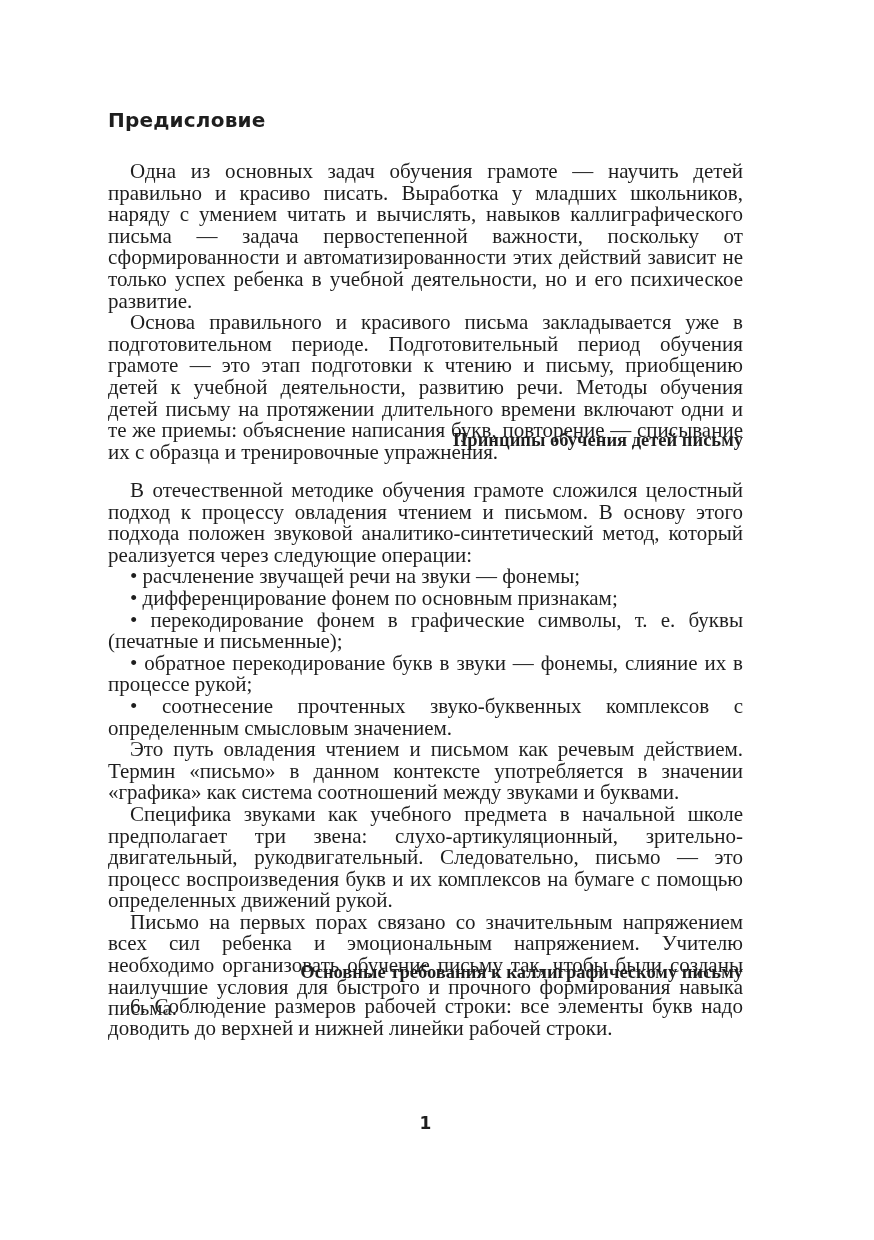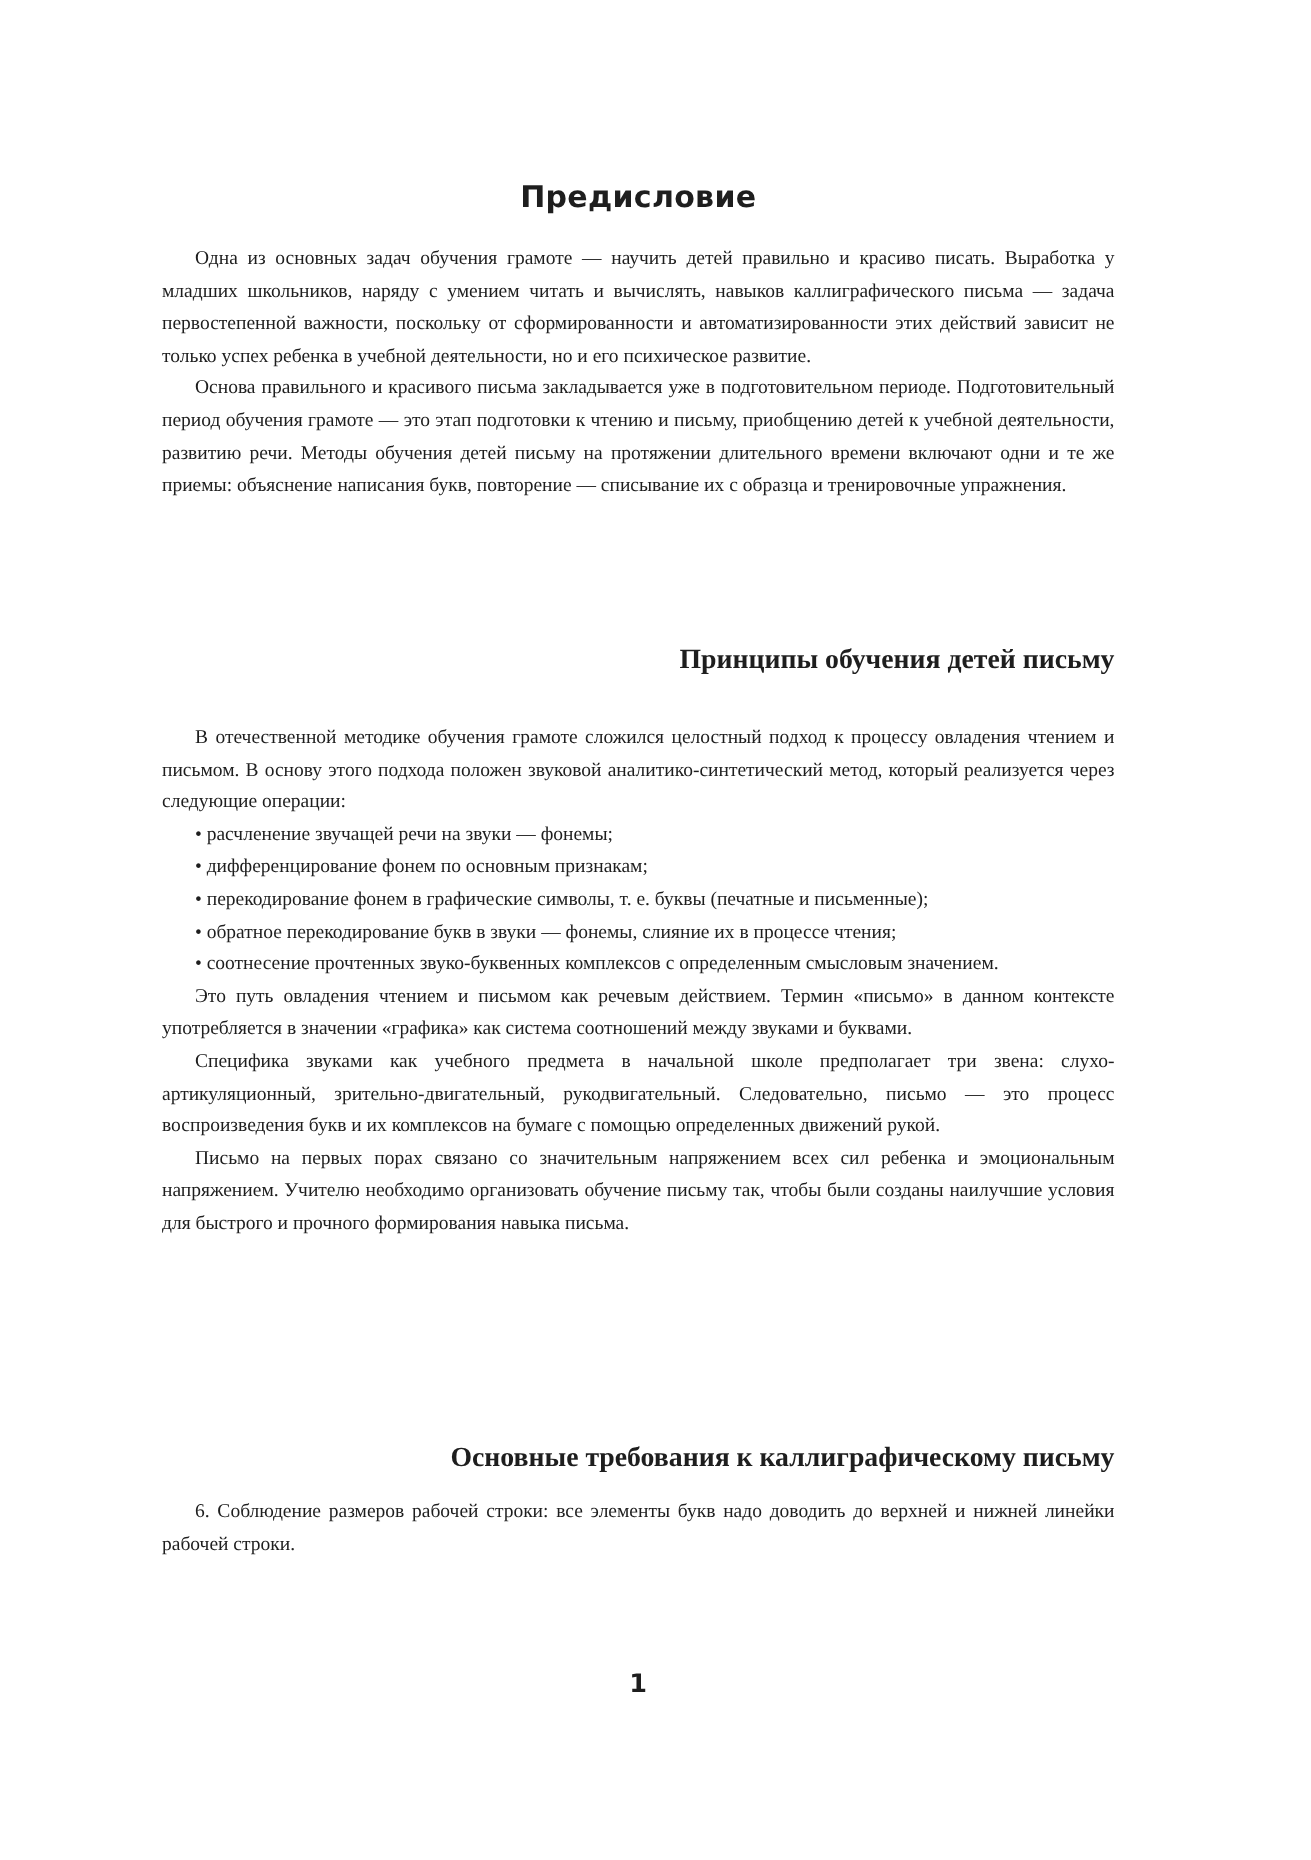--- a/index.html
+++ b/index.html
@@ -1,24 +1,24 @@
 <!DOCTYPE html>
 <html><head>
   <meta charset="utf-8">
   <style>
     html, body { margin: 0; padding: 0; background: #ffffff; }
     body { width: 874px; height: 1240px; position: relative; overflow: hidden; color: #1e1e1e; }
     .page { position: absolute; left: 108px; top: 0; width: 635px; }
     .title {
       font-family: "DejaVu Sans", sans-serif; font-weight: bold; font-size: 20px;
-      text-align: center; position: absolute; top: 119px; left: 0; width: 100%; letter-spacing: 0.2px;
+      position: absolute; top: 108px; left: 0; width: 100%; letter-spacing: 0.2px;
     }
     .block { position: absolute; left: 0; width: 100%; }
     p {
-      font-family: "Liberation Serif", serif; font-size: 13px; line-height: 21.6px;
+      font-family: "Liberation Serif", serif; font-size: 21px; line-height: 21.6px;
       margin: 0; text-align: justify; text-indent: 22px; hyphens: manual;
     }
     p.item { text-indent: 22px; }
     h2 {
       font-family: Liberation Serif, serif; font-weight: bold; font-size: 18.5px;
       text-align: right; margin: 0; line-height: 22px;
     }
     .pagenum {
       font-family: "DejaVu Sans", sans-serif; font-weight: bold; font-size: 17px;
       position: absolute; top: 1113px; left: 0; width: 100%; text-align: center;
@@ -36,21 +36,21 @@
   </div>
 
   <div class="block" style="top:429px;">
     <h2>Принципы обучения детей письму</h2>
   </div>
   <div class="block" style="top:480px;">
     <p>В отечественной методике обучения грамоте сложился целостный подход к процессу овладения чтением и письмом. В основу этого подхода положен звуковой аналитико-синтетический метод, который реализуется через следующие операции:</p>
     <p class="item">• расчленение звучащей речи на звуки — фонемы;</p>
     <p class="item">• дифференцирование фонем по основным признакам;</p>
     <p class="item">• перекодирование фонем в графические символы, т. е. буквы (печатные и письменные);</p>
-    <p class="item">• обратное перекодирование букв в звуки — фонемы, слияние их в процессе чтения;</p>
+    <p class="item">• обратное перекодирование букв в звуки — фонемы, слияние их в процессе рукой;</p>
     <p class="item">• соотнесение прочтенных звуко-буквенных комплексов с определенным смысловым значением.</p>
     <p>Это путь овладения чтением и письмом как речевым действием. Термин «письмо» в данном контексте употребляется в значении «графика» как система соотношений между звуками и буквами.</p>
     <p>Специфика звуками как учебного предмета в начальной школе предполагает три звена: слухо-артикуляционный, зрительно-двигательный, рукодвигательный. Следовательно, письмо — это процесс воспроизведения букв и их комплексов на бумаге с помощью определенных движений рукой.</p>
     <p>Письмо на первых порах связано со значительным напряжением всех сил ребенка и эмоциональным напряжением. Учителю необходимо организовать обучение письму так, чтобы были созданы наилучшие условия для быстрого и прочного формирования навыка письма.</p>
   </div>
 
   <div class="block" style="top:961px;">
     <h2>Основные требования к каллиграфическому письму</h2>
   </div>
   <div class="block" style="top:996px;">

